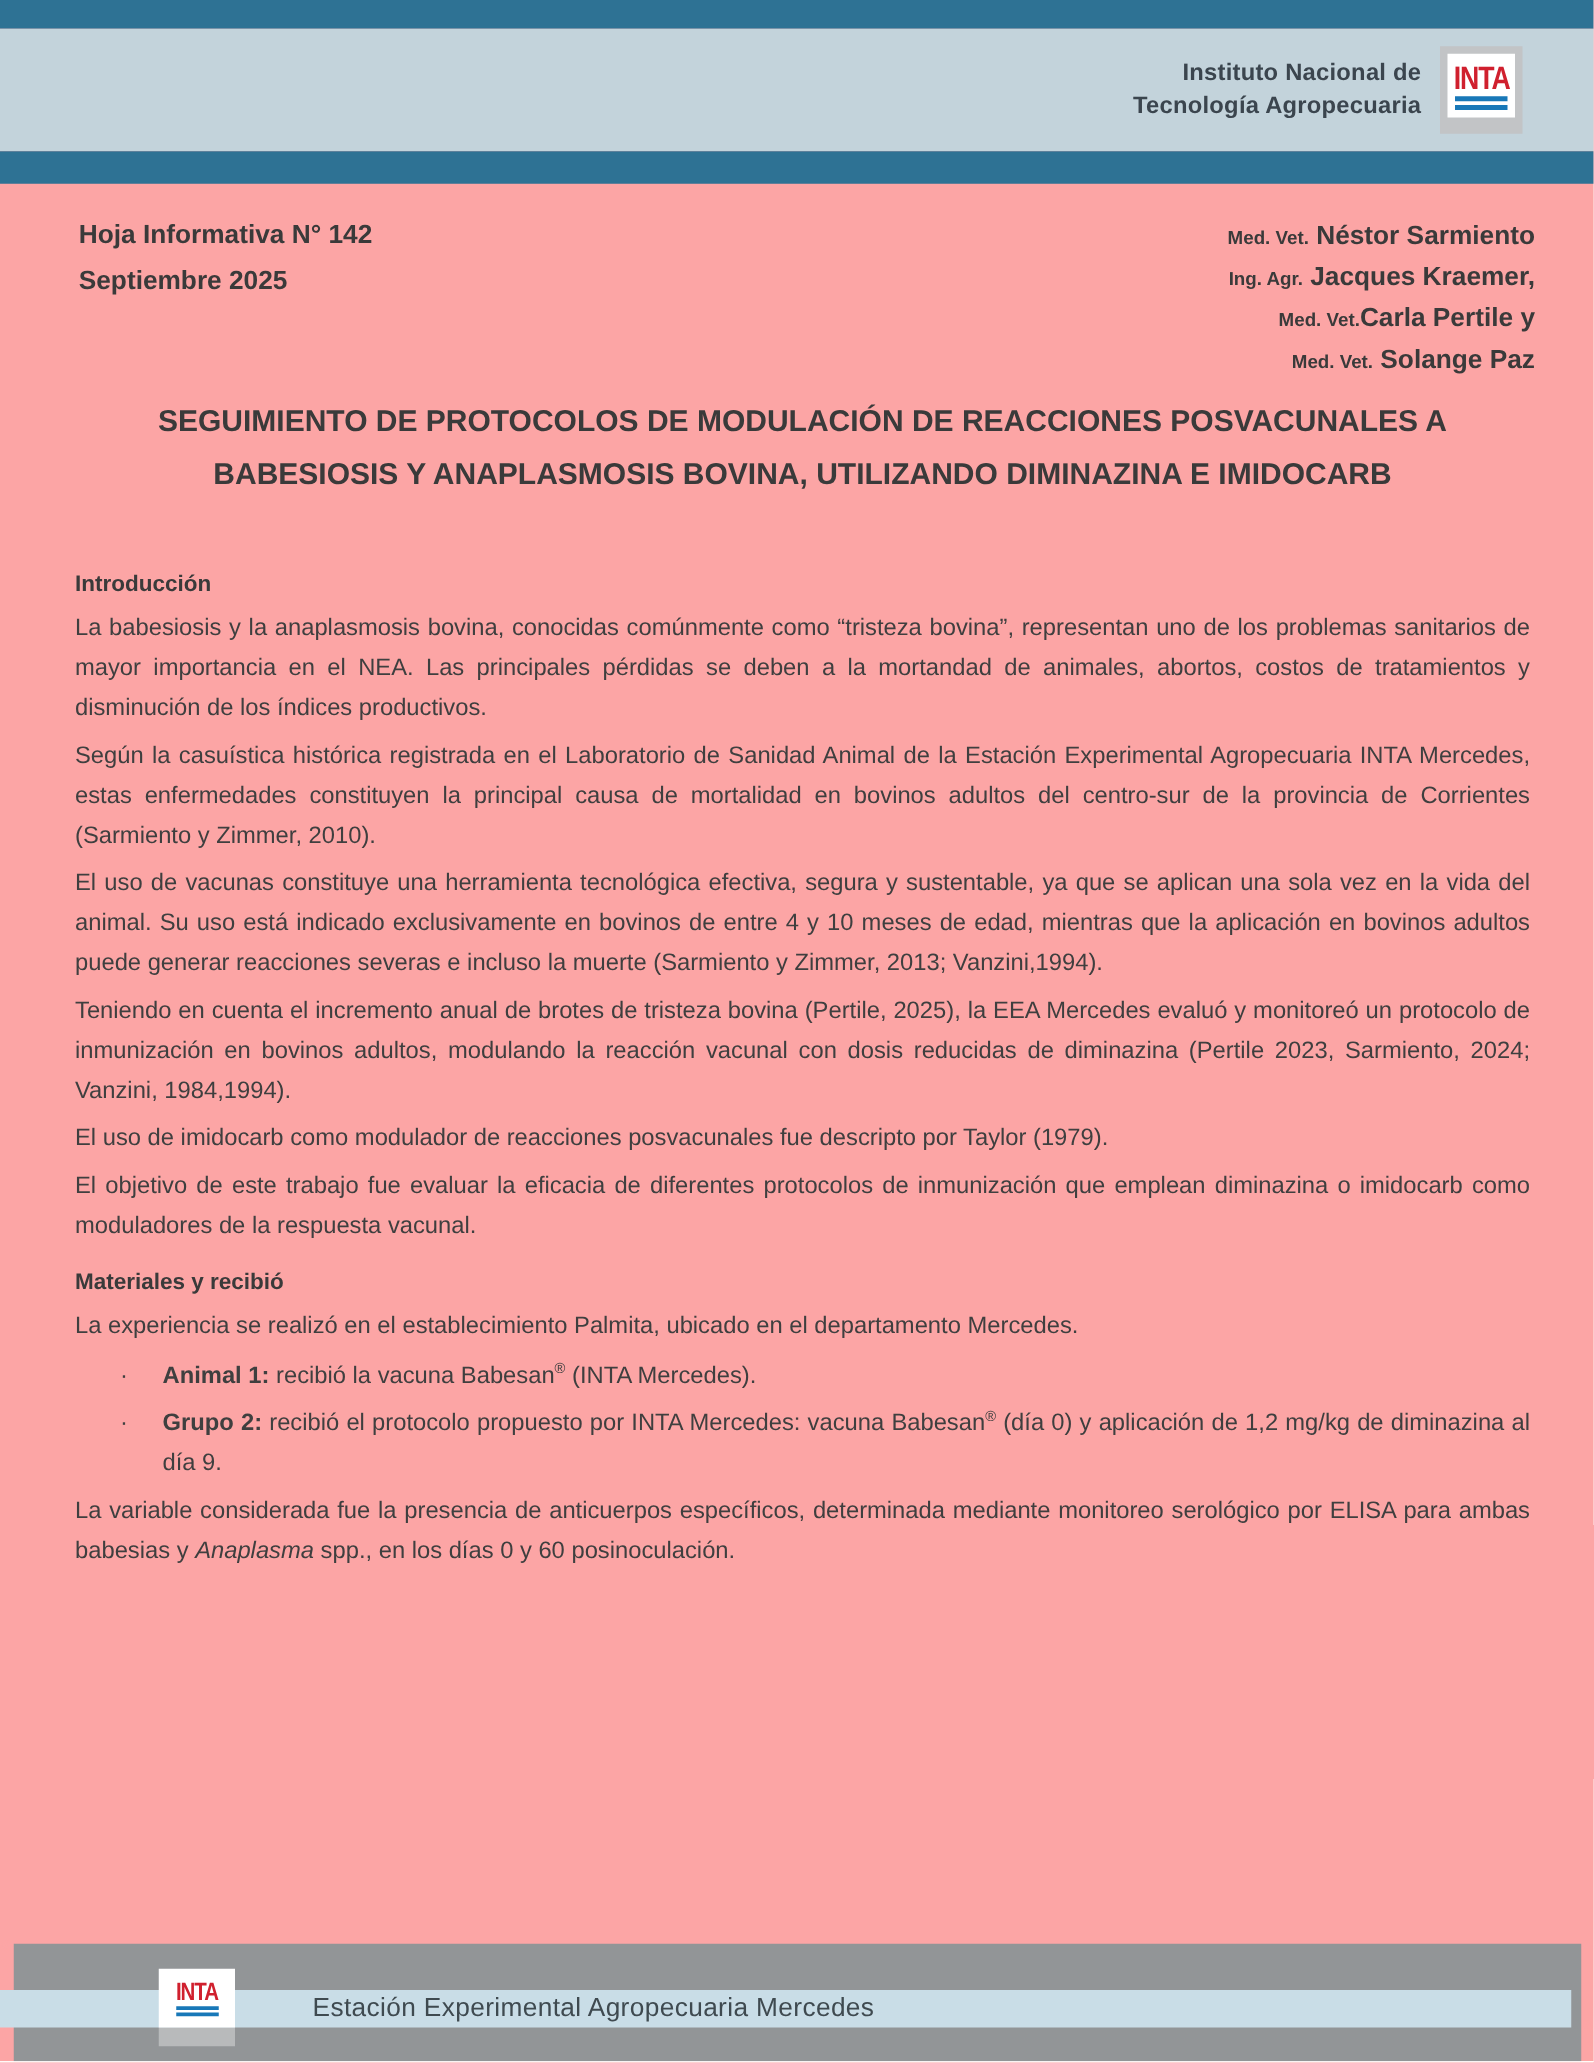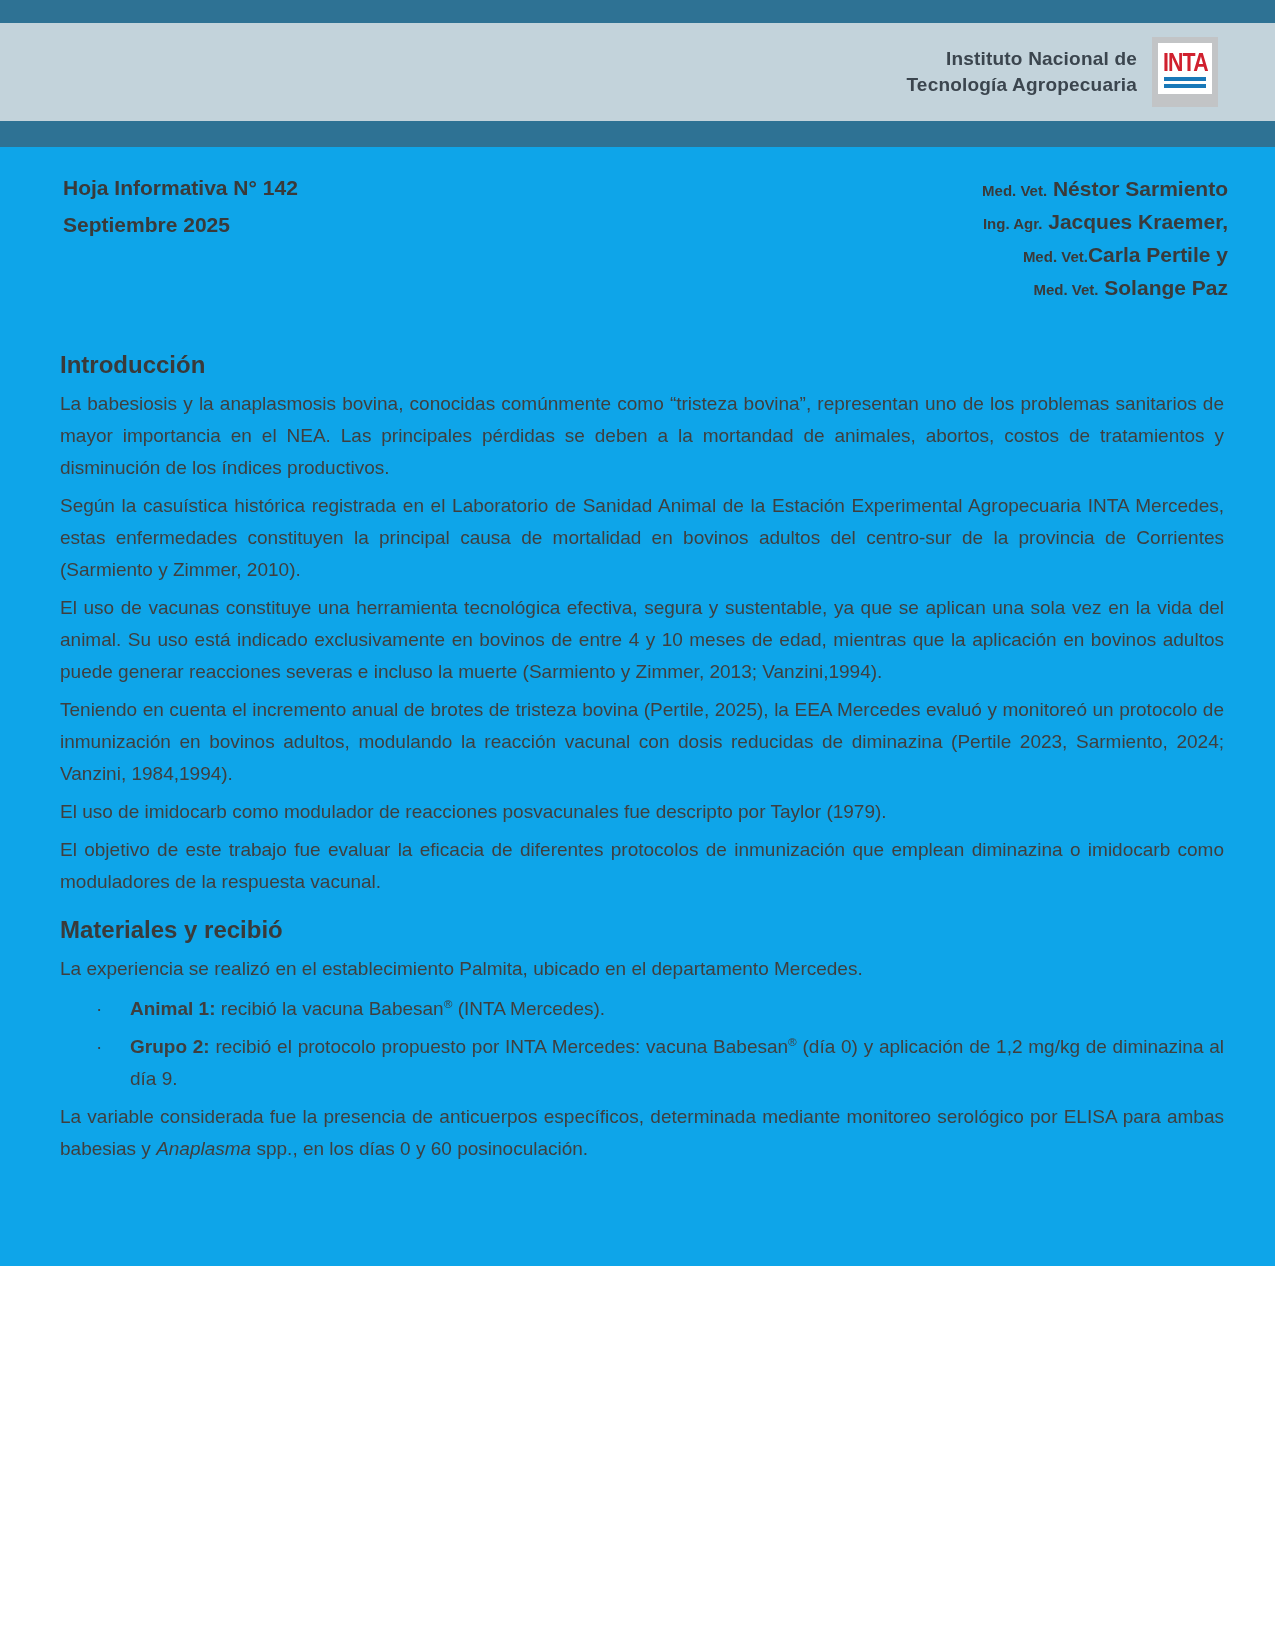--- a/index.html
+++ b/index.html
@@ -9,22 +9,22 @@
     --footer-strip:#c9dde7;
     --inta-red:#d0202e;
     --inta-blue:#1878b8;
     --body-text:#3f3f3f;
     --logo-frame:#c2c4c6;
   }
   *{margin:0;padding:0;box-sizing:border-box;}
   html,body{background:#ffffff;}
   .page{
     position:relative;
-    width:1275px;height:1266px;
-    background:#0ea5e9;
+    width:1275px;height:1649px;
+    background:#fca5a5;
     font-family:"Liberation Sans",sans-serif;
     color:var(--body-text);
     overflow:hidden;
   }
   
   .band-top{position:absolute;left:0;top:0;width:100%;height:23px;background:var(--teal-band);}
   .band-light{position:absolute;left:0;top:23px;width:100%;height:98px;background:var(--light-band);}
   .band-teal2{position:absolute;left:0;top:121px;width:100%;height:26px;background:var(--teal-band);}
 
   .institution{
@@ -55,21 +55,21 @@
   .authors{position:absolute;right:-4px;top:4px;text-align:right;color:#3a3a3a;line-height:31px;white-space:nowrap;}
   .authors .prefix{font-weight:bold;font-size:15px;}
   .authors .name{font-weight:bold;font-size:21px;}
 
   .main-title{
     margin-top:22px;text-align:center;font-weight:bold;
     font-size:24px;line-height:42px;color:#3a3a3a;
   }
   .main-title span{display:block;}
 
-  h3.sec{font-weight:bold;font-size:24px;color:#3a3a3a;}
+  h3.sec{font-weight:bold;font-size:18px;color:#3a3a3a;}
   .sec-intro{margin-top:56px;}
   .sec-methods{margin-top:18px;}
 
   p.body{
     margin-top:6px;font-size:19px;line-height:32px;
     text-align:justify;color:var(--body-text);
   }
   p.first{margin-top:9px;}
 
   ul.groups{list-style:none;margin-top:8px;}
@@ -128,20 +128,24 @@
     <div class="doc-meta">
       <div class="bulletin"><span>Hoja Informativa N° 142</span><br><span>Septiembre 2025</span></div>
       <div class="authors">
         <div><span class="prefix">Med. Vet.</span><span class="name"> Néstor Sarmiento</span></div>
         <div><span class="prefix">Ing. Agr.</span><span class="name"> Jacques Kraemer,</span></div>
         <div><span class="prefix">Med. Vet.</span><span class="name">Carla Pertile y</span></div>
         <div><span class="prefix">Med. Vet.</span><span class="name"> Solange Paz</span></div>
       </div>
     </div>
 
+    <div class="main-title">
+      <span>SEGUIMIENTO DE PROTOCOLOS DE MODULACIÓN DE REACCIONES POSVACUNALES A</span>
+      <span>BABESIOSIS Y ANAPLASMOSIS BOVINA, UTILIZANDO DIMINAZINA E IMIDOCARB</span>
+    </div>
 
     <h3 class="sec sec-intro">Introducción</h3>
     <p class="body first">La babesiosis y la anaplasmosis bovina, conocidas comúnmente como “tristeza bovina”, representan uno de los problemas sanitarios de mayor importancia en el NEA. Las principales pérdidas se deben a la mortandad de animales, abortos, costos de tratamientos y disminución de los índices productivos.</p>
     <p class="body">Según la casuística histórica registrada en el Laboratorio de Sanidad Animal de la Estación Experimental Agropecuaria INTA Mercedes, estas enfermedades constituyen la principal causa de mortalidad en bovinos adultos del centro-sur de la provincia de Corrientes (Sarmiento y Zimmer, 2010).</p>
     <p class="body">El uso de vacunas constituye una herramienta tecnológica efectiva, segura y sustentable, ya que se aplican una sola vez en la vida del animal. Su uso está indicado exclusivamente en bovinos de entre 4 y 10 meses de edad, mientras que la aplicación en bovinos adultos puede generar reacciones severas e incluso la muerte (Sarmiento y Zimmer, 2013; Vanzini,1994).</p>
     <p class="body">Teniendo en cuenta el incremento anual de brotes de tristeza bovina (Pertile, 2025), la EEA Mercedes evaluó y monitoreó un protocolo de inmunización en bovinos adultos, modulando la reacción vacunal con dosis reducidas de diminazina (Pertile 2023, Sarmiento, 2024; Vanzini, 1984,1994).</p>
     <p class="body">El uso de imidocarb como modulador de reacciones posvacunales fue descripto por Taylor (1979).</p>
     <p class="body">El objetivo de este trabajo fue evaluar la eficacia de diferentes protocolos de inmunización que emplean diminazina o imidocarb como moduladores de la respuesta vacunal.</p>
 
     <h3 class="sec sec-methods">Materiales y recibió</h3>

